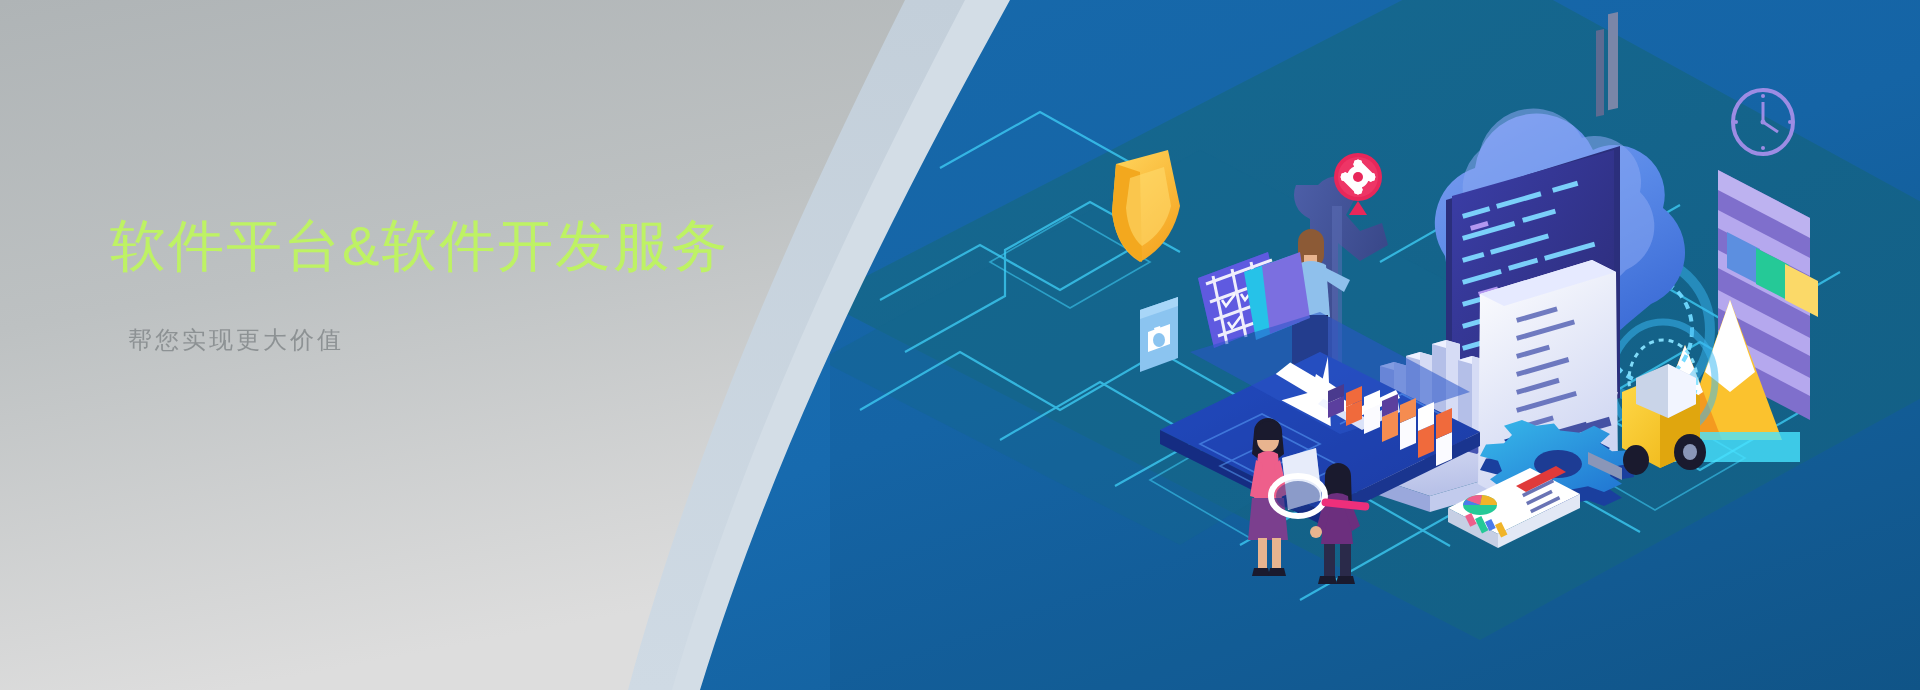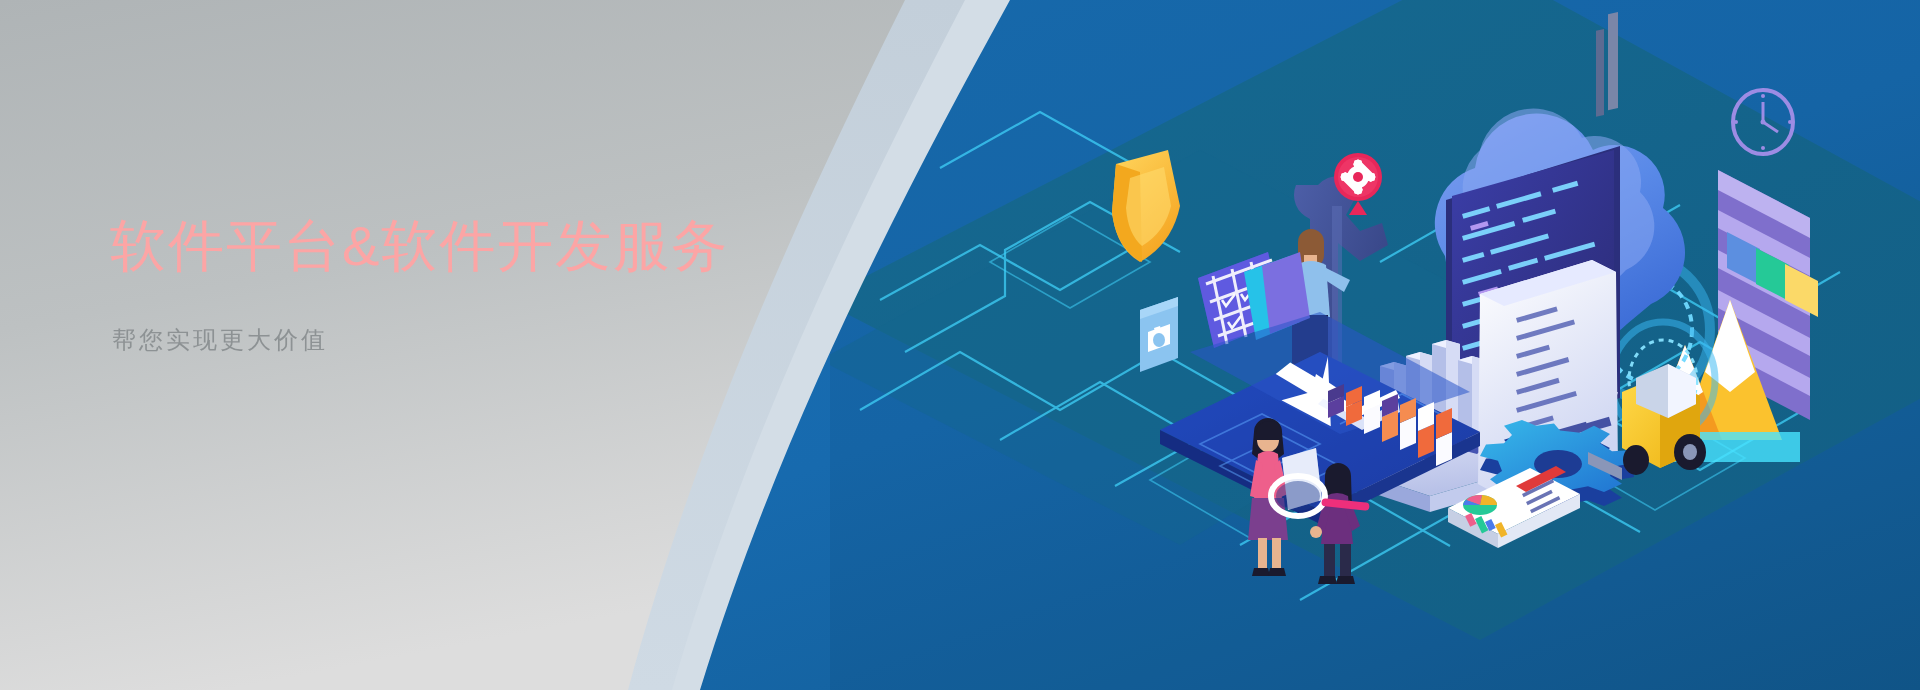--- a/index.html
+++ b/index.html
@@ -15,26 +15,26 @@
 
   
   .text-block{
     position:absolute;left:110px;top:212px;width:720px;z-index:40;
   }
   .headline{
     font-size:56px;
     line-height:1.22;
     letter-spacing:2px;
     font-weight:400;
-    color:#fca5a5;
+    color:#bef264;
     margin:0;
     white-space:nowrap;
   }
   .subhead{
-    margin:44px 0 0 2px;
+    margin:44px 0 0 18px;
     font-size:24px;
     letter-spacing:3px;
     font-weight:400;
     color:#8d9294;
     white-space:nowrap;
   }
 </style>
 </head>
 <body>
 

